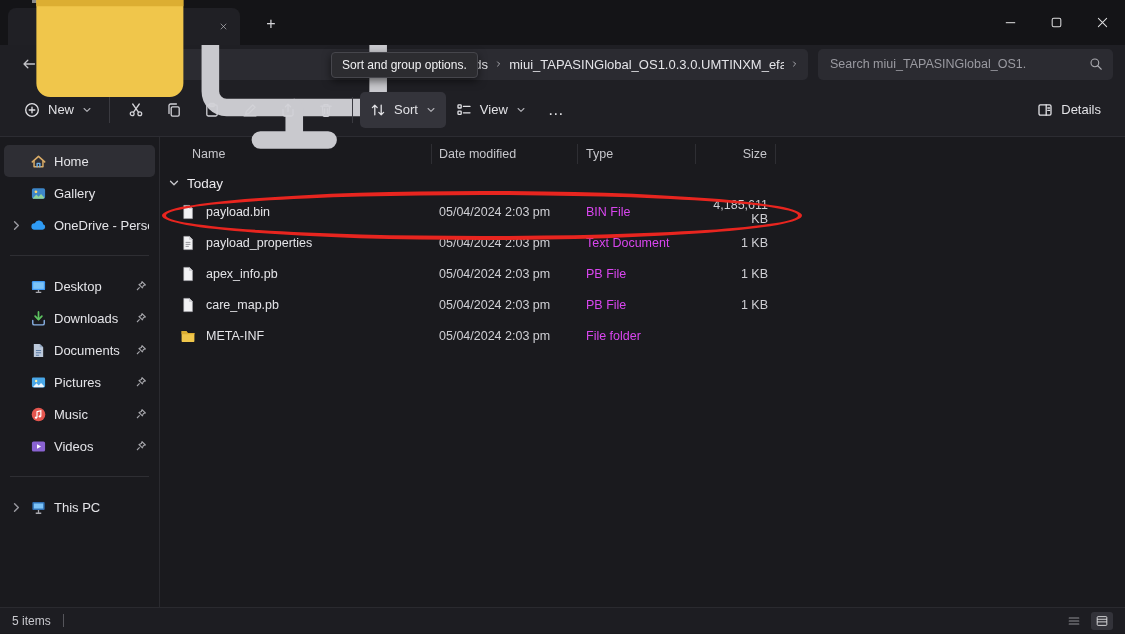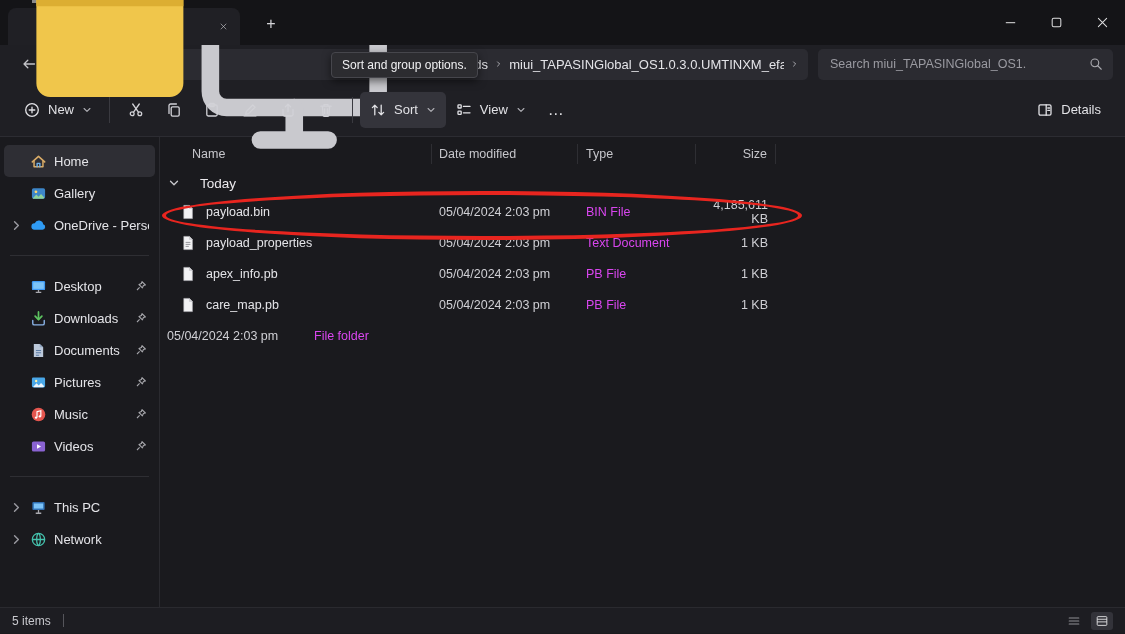--- a/index.html
+++ b/index.html
@@ -64,21 +64,21 @@
   .sb-pin{width:12px;height:12px;display:inline-flex;color:#a5a5aa;flex:none;margin-right:2px;}
   .sb-divider{height:1px;background:#2e2e33;margin:14px 10px;}
 
   .main{flex:1;position:relative;padding-top:4px;box-sizing:border-box;}
   .cols-header{display:flex;align-items:center;height:25px;font-size:12.5px;color:#c6c6cb;}
   .ch{box-sizing:border-box;border-right:1px solid #2e2e33;height:20px;line-height:20px;}
   .ch-name{width:272px;padding-left:32px;}
   .ch-date{width:146px;padding-left:7px;}
   .ch-type{width:118px;padding-left:8px;}
   .ch-size{width:80px;padding-right:8px;text-align:right;}
-  .group-row{display:flex;align-items:center;gap:20px;height:26px;margin-top:4px;padding-left:8px;
+  .group-row{display:flex;align-items:center;gap:7px;height:26px;margin-top:4px;padding-left:8px;
              font-size:13.5px;color:#eceaee;}
   .group-row .icon{width:12px;height:12px;color:#c9c9ce;}
   .file-row{display:flex;align-items:center;height:31px;font-size:12.5px;color:#e4e4e8;}
   .fr-name{width:272px;display:flex;align-items:center;gap:10px;padding-left:20px;box-sizing:border-box;white-space:nowrap;overflow:hidden;}
   .fr-name .icon{width:16px;height:16px;flex:none;}
   .fr-date{width:146px;padding-left:7px;box-sizing:border-box;color:#cfcfd4;}
   .fr-type{width:118px;padding-left:8px;box-sizing:border-box;color:#d946ef;}
   .fr-size{width:80px;padding-right:8px;box-sizing:border-box;text-align:right;color:#cfcfd4;}
 
   .annotation{position:absolute;left:2px;top:54px;width:632px;height:41px;border:4px solid #e8251f;
@@ -477,34 +477,20 @@
             </svg>
           </span>
           <span class="icon">
             <svg viewBox="0 0 16 16" fill="none">
               <rect x="2.2" y="2.8" width="11.6" height="7.6" rx="1" fill="#2f6fb2"></rect>
               <rect x="3.6" y="4.2" width="8.8" height="4.8" fill="#7cc3f7"></rect>
               <path d="M5.4 13.4h5.2M8 10.4v3" stroke="#a9a9af" stroke-width="1.2"></path>
             </svg>
           </span>
           <span class="sb-label">This PC</span>
-        </div>
-        <div class="sb-item">
-          <span class="sb-chev">
-            <svg viewBox="0 0 12 12" fill="none" stroke="currentColor" stroke-width="1.3" stroke-linecap="round" stroke-linejoin="round">
-              <path d="M4.2 2.5L7.7 6l-3.5 3.5"></path>
-            </svg>
-          </span>
-          <span class="icon">
-            <svg viewBox="0 0 16 16" fill="none" stroke="#45c3ae" stroke-width="1.2">
-              <circle cx="8" cy="8" r="5.8"></circle>
-              <path d="M2.2 8h11.6M8 2.2c2.3 1.9 2.3 9.7 0 11.6M8 2.2c-2.3 1.9-2.3 9.7 0 11.6"></path>
-            </svg>
-          </span>
-          <span class="sb-label">Network</span>
         </div>
       </div>
 
     <div class="main">
       <div class="cols-header">
         <div class="ch ch-name">Name</div>
         <div class="ch ch-date">Date modified</div>
         <div class="ch ch-type">Type</div>
         <div class="ch ch-size">Size</div>
       </div>
@@ -568,20 +554,29 @@
                   <path d="M9.4 1.4v3h3z" fill="#d5d5d9" stroke="#b9b9be" stroke-width="0.5"></path>
                 </svg>
               </span>
               <span>care_map.pb</span>
             </span>
             <span class="fr-date">05/04/2024 2:03 pm</span>
             <span class="fr-type">PB File</span>
             <span class="fr-size">1 KB</span>
           </div>
           <div class="file-row">
+            <span class="fr-name">
+              <span class="icon">
+                <svg viewBox="0 0 16 16" fill="none">
+                  <path d="M1.6 3h4.6l1.6 1.9h6.6v8a1.2 1.2 0 0 1-1.2 1.2H2.8A1.2 1.2 0 0 1 1.6 12.9z" fill="#f0c64b"></path>
+                  <path d="M1.6 3h4.6l1.6 1.9h6.6v1.3H1.6z" fill="#dcae32"></path>
+                </svg>
+              </span>
+              <span>META-INF</span>
+            </span>
             <span class="fr-date">05/04/2024 2:03 pm</span>
             <span class="fr-type">File folder</span>
             <span class="fr-size"></span>
           </div>
         </div>
       <div class="annotation"></div>
     </div>
   </div>
 
   <div class="statusbar">

